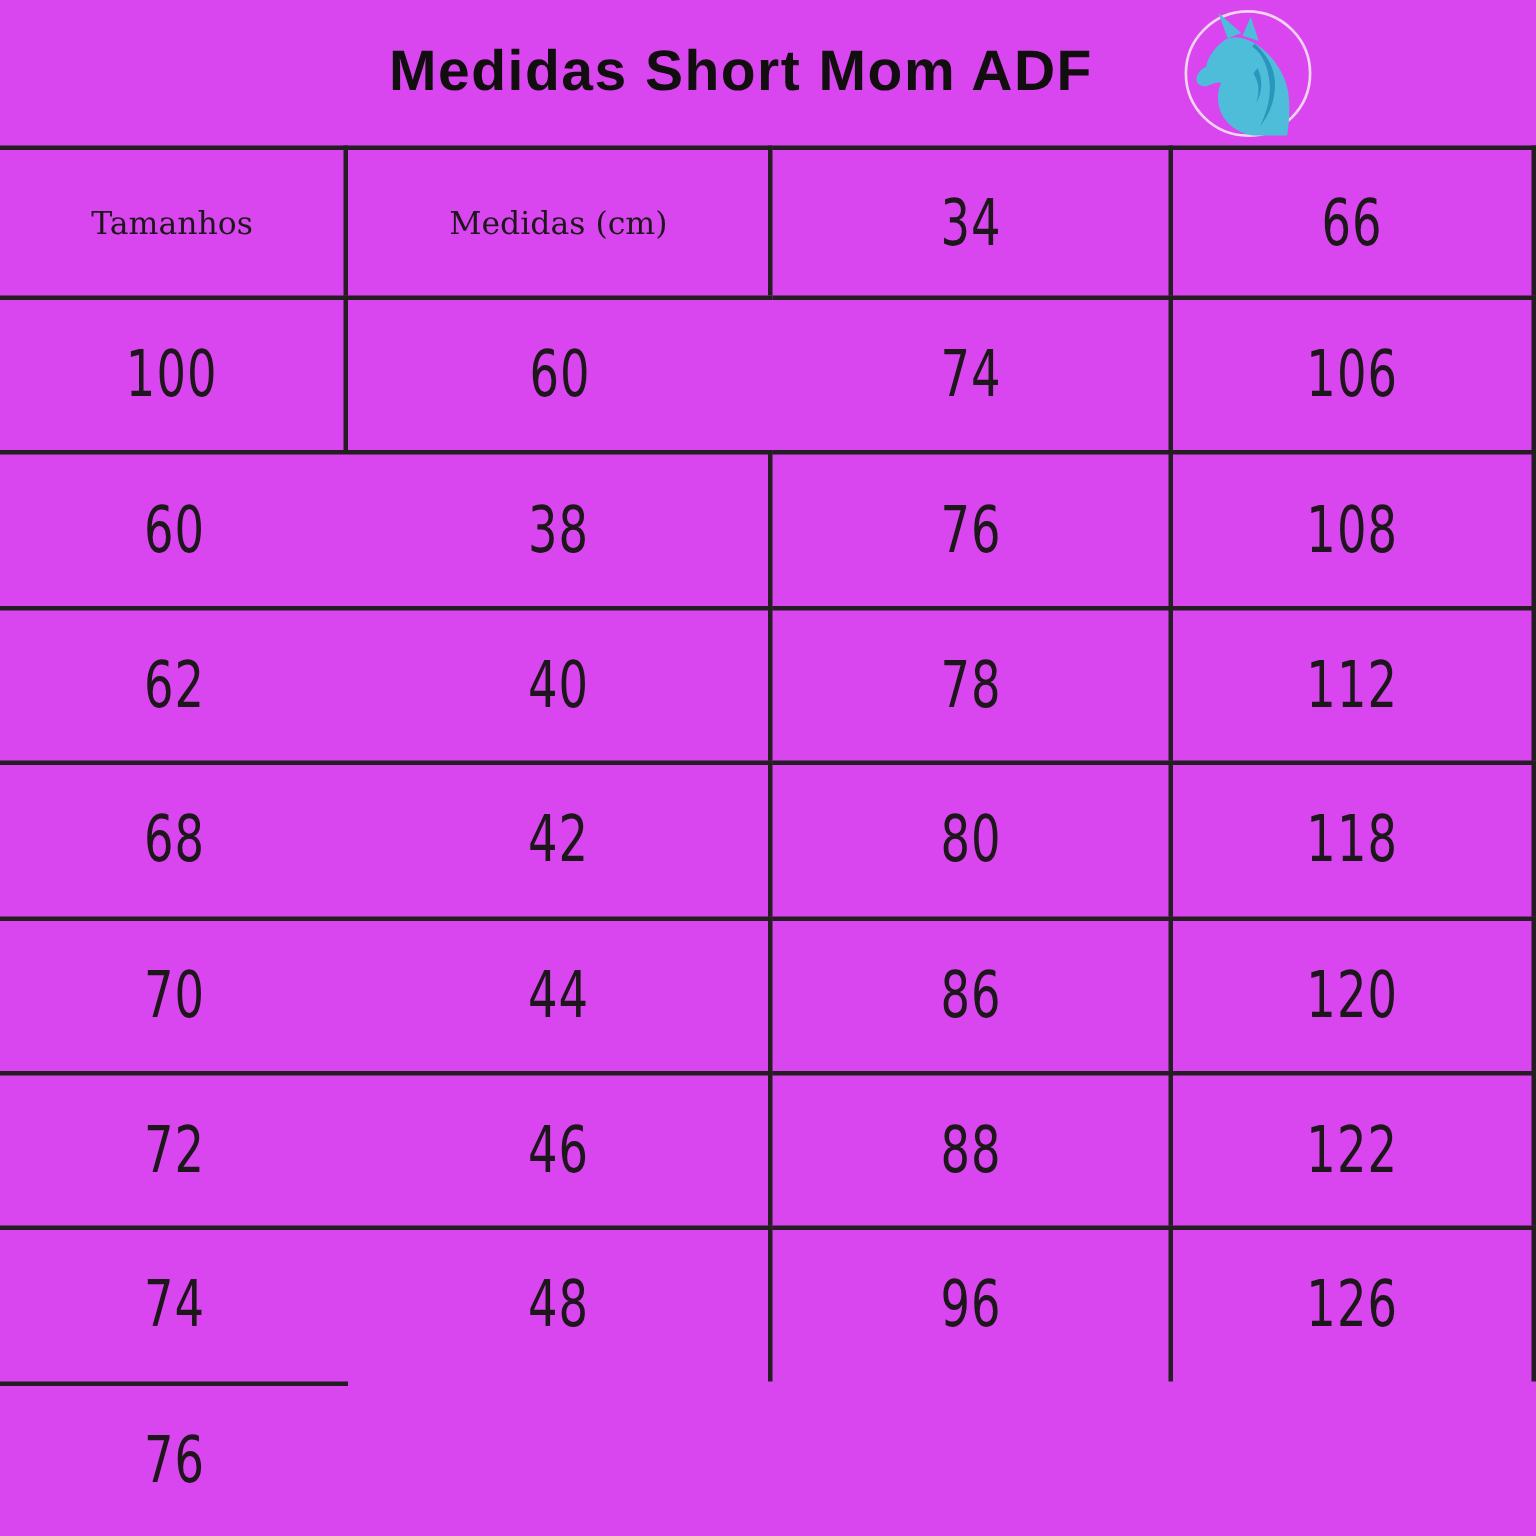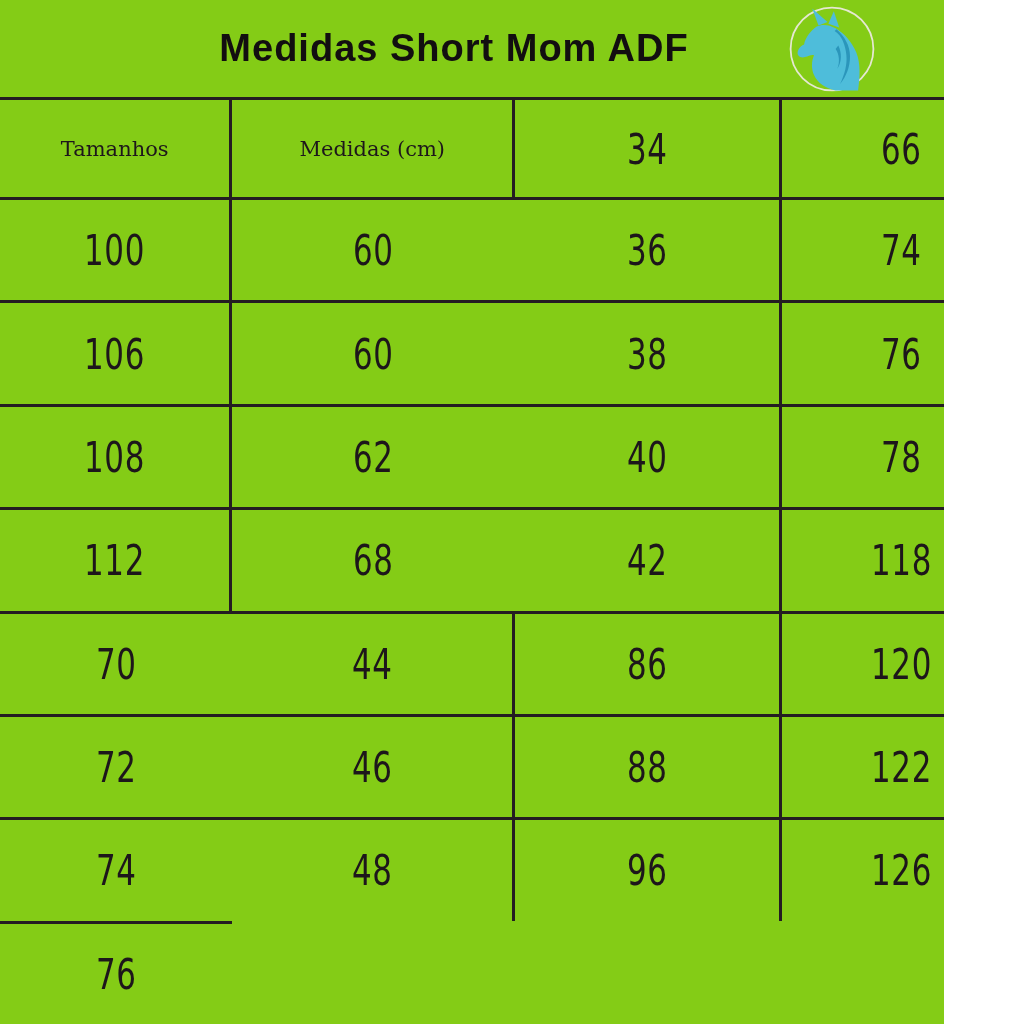--- a/index.html
+++ b/index.html
@@ -1,23 +1,23 @@
 <!DOCTYPE html>
 <html><head>
 <meta charset="utf-8">
 <style>
   html, body {
     margin: 0;
     padding: 0;
   }
   .page {
     position: relative;
-    width: 944px;
+    width: 1024px;
     height: 1024px;
-    background: #84cc16;
+    background: #d946ef;
     overflow: hidden;
     font-family: "DejaVu Serif", "Liberation Serif", serif;
     color: #1d161b;
   }
   
   .header {
     position: relative;
     height: 97px;
     display: flex;
     align-items: center;
@@ -129,23 +129,20 @@
       <div class="cell data-cell">
         <span class="num">66</span>
       </div>
       <div class="cell data-cell">
         <span class="num">100</span>
       </div>
       <div class="cell data-cell last-col">
         <span class="num">60</span>
       </div>
       <div class="cell data-cell">
-        <span class="num">36</span>
-      </div>
-      <div class="cell data-cell">
         <span class="num">74</span>
       </div>
       <div class="cell data-cell">
         <span class="num">106</span>
       </div>
       <div class="cell data-cell last-col">
         <span class="num">60</span>
       </div>
       <div class="cell data-cell">
         <span class="num">38</span>
@@ -168,20 +165,23 @@
       <div class="cell data-cell">
         <span class="num">112</span>
       </div>
       <div class="cell data-cell last-col">
         <span class="num">68</span>
       </div>
       <div class="cell data-cell">
         <span class="num">42</span>
       </div>
       <div class="cell data-cell">
+        <span class="num">80</span>
+      </div>
+      <div class="cell data-cell">
         <span class="num">118</span>
       </div>
       <div class="cell data-cell last-col">
         <span class="num">70</span>
       </div>
       <div class="cell data-cell">
         <span class="num">44</span>
       </div>
       <div class="cell data-cell">
         <span class="num">86</span>

